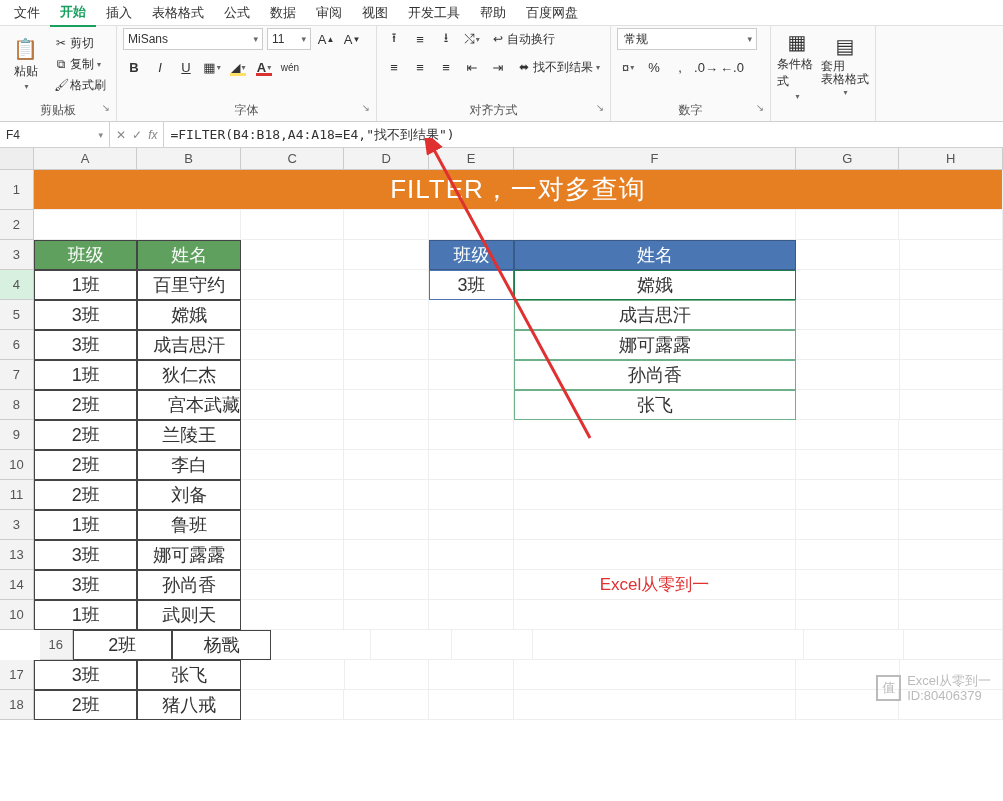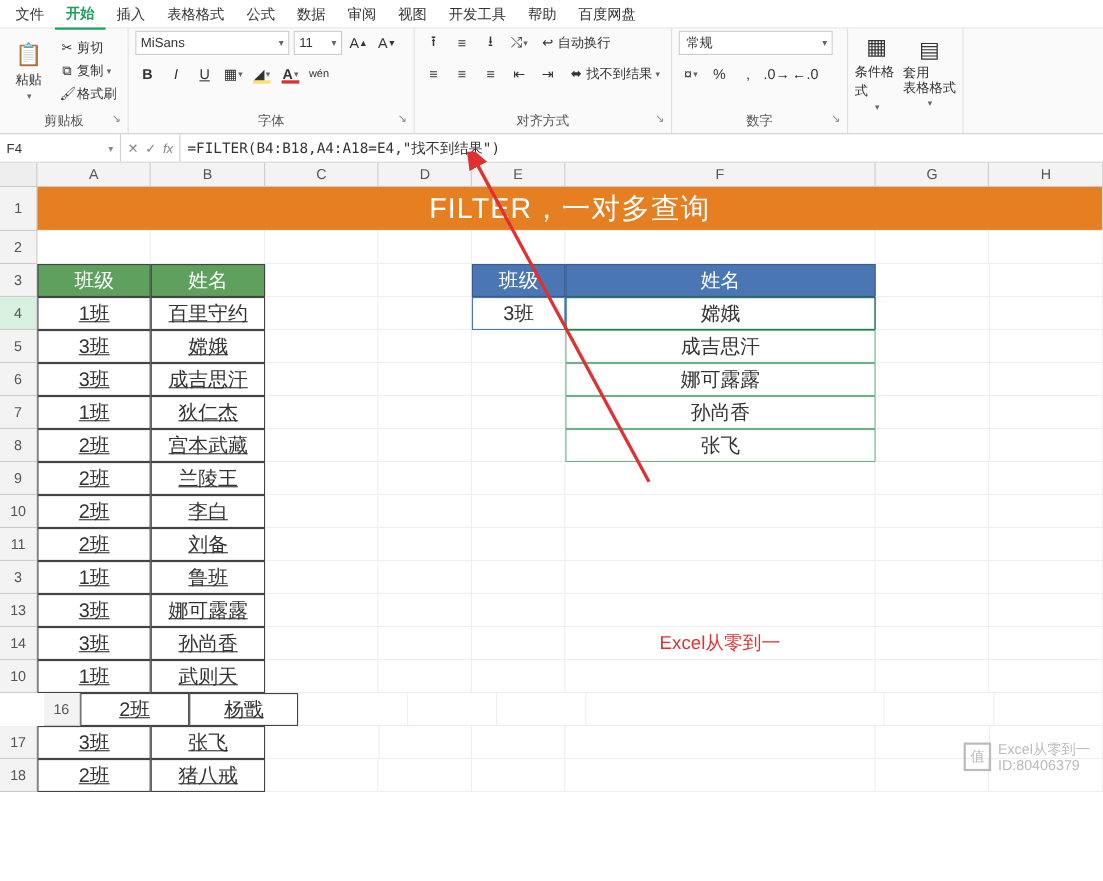--- a/index.html
+++ b/index.html
@@ -41,21 +41,21 @@
   .corner { width:36px; border-right:1px solid #ccc; background:#eee;}
   .ch { border-right:1px solid #ccc; text-align:center; line-height:22px; font-size:13px; color:#555; }
   .rows { }
   .row { display:flex; height:30px; }
   .rh { width:36px; border-right:1px solid #ccc; border-bottom:1px solid #ccc; background:#f3f3f3; text-align:center; line-height:30px; font-size:13px; color:#555;}
   .rh.sel { background:#d8f0e0; }
   .cell { border-right:1px solid #eee; border-bottom:1px solid #eee; position:relative; font-size:18px; display:flex; align-items:center; justify-content:center;}
   .title-merged { background:#e67e22; color:#fff; font-size:26px; font-weight:300; letter-spacing:1px; }
   .green-head { background:#5fa05f; color:#fff; font-size:18px; border:1px solid #444;}
   .blue-head { background:#4a77b4; color:#fff; font-size:18px; border:1px solid #3a5a8a;}
-  .tbl { border:1px solid #444; font-size:18px;text-decoration:underline;}
+  .tbl { border:1px solid #444; font-size:18px;}
   .tbl-blue { border:1px solid #4a77b4; font-size:18px;}
   .spill-sel{ outline:1px solid #1a7f4a; outline-offset:-1px;}
   .spill-box{ border:1px solid #6db089;}
   .redtext { color:#e03030; font-size:17px; justify-content:center;}
   .watermark { position:absolute; right:12px; bottom:16px; color:#bbb; font-size:13px; display:flex; align-items:center; gap:6px;}
   .watermark .wi { border:2px solid #bbb; padding:2px 4px; font-size:13px;}
   
   .arrow { position:absolute; pointer-events:none; }
 </style>
 </head>
@@ -328,21 +328,21 @@
           <span>孙尚香</span>
         </div>
         <div class="cell " style="width: 110px;"></div>
         <div class="cell " style="width: 110px;"></div>
       </div>
       <div class="row" style="height: 30px;">
         <div class="rh" style="line-height: 30px;">8</div>
         <div class="cell  tbl" style="width: 110px;">
           <span>2班</span>
         </div>
-        <div class="cell  tbl" style="width: 110px;">
+        <div class="cell  tbl" style="width: 110px; justify-content: flex-end;">
           <span>宫本武藏</span>
         </div>
         <div class="cell " style="width: 110px;"></div>
         <div class="cell " style="width: 90px;"></div>
         <div class="cell " style="width: 90px;"></div>
         <div class="cell  tbl-blue spill-box" style="width: 300px;">
           <span>张飞</span>
         </div>
         <div class="cell " style="width: 110px;"></div>
         <div class="cell " style="width: 110px;"></div>

